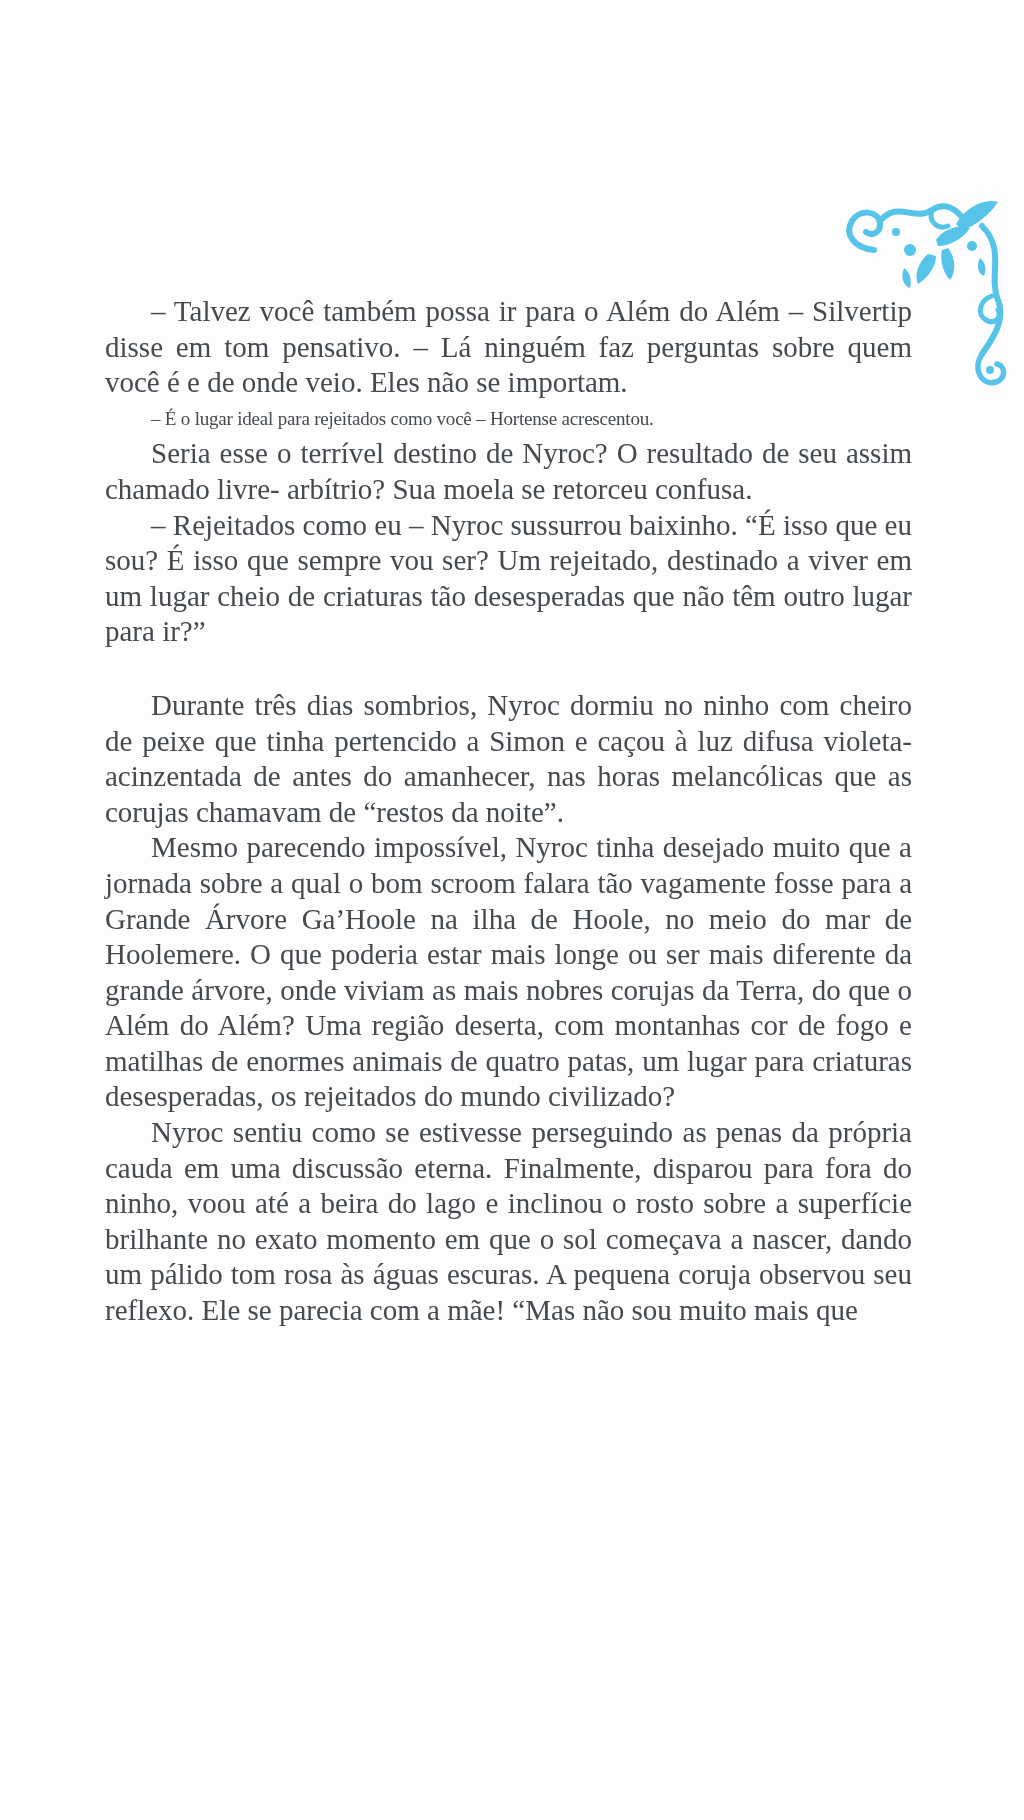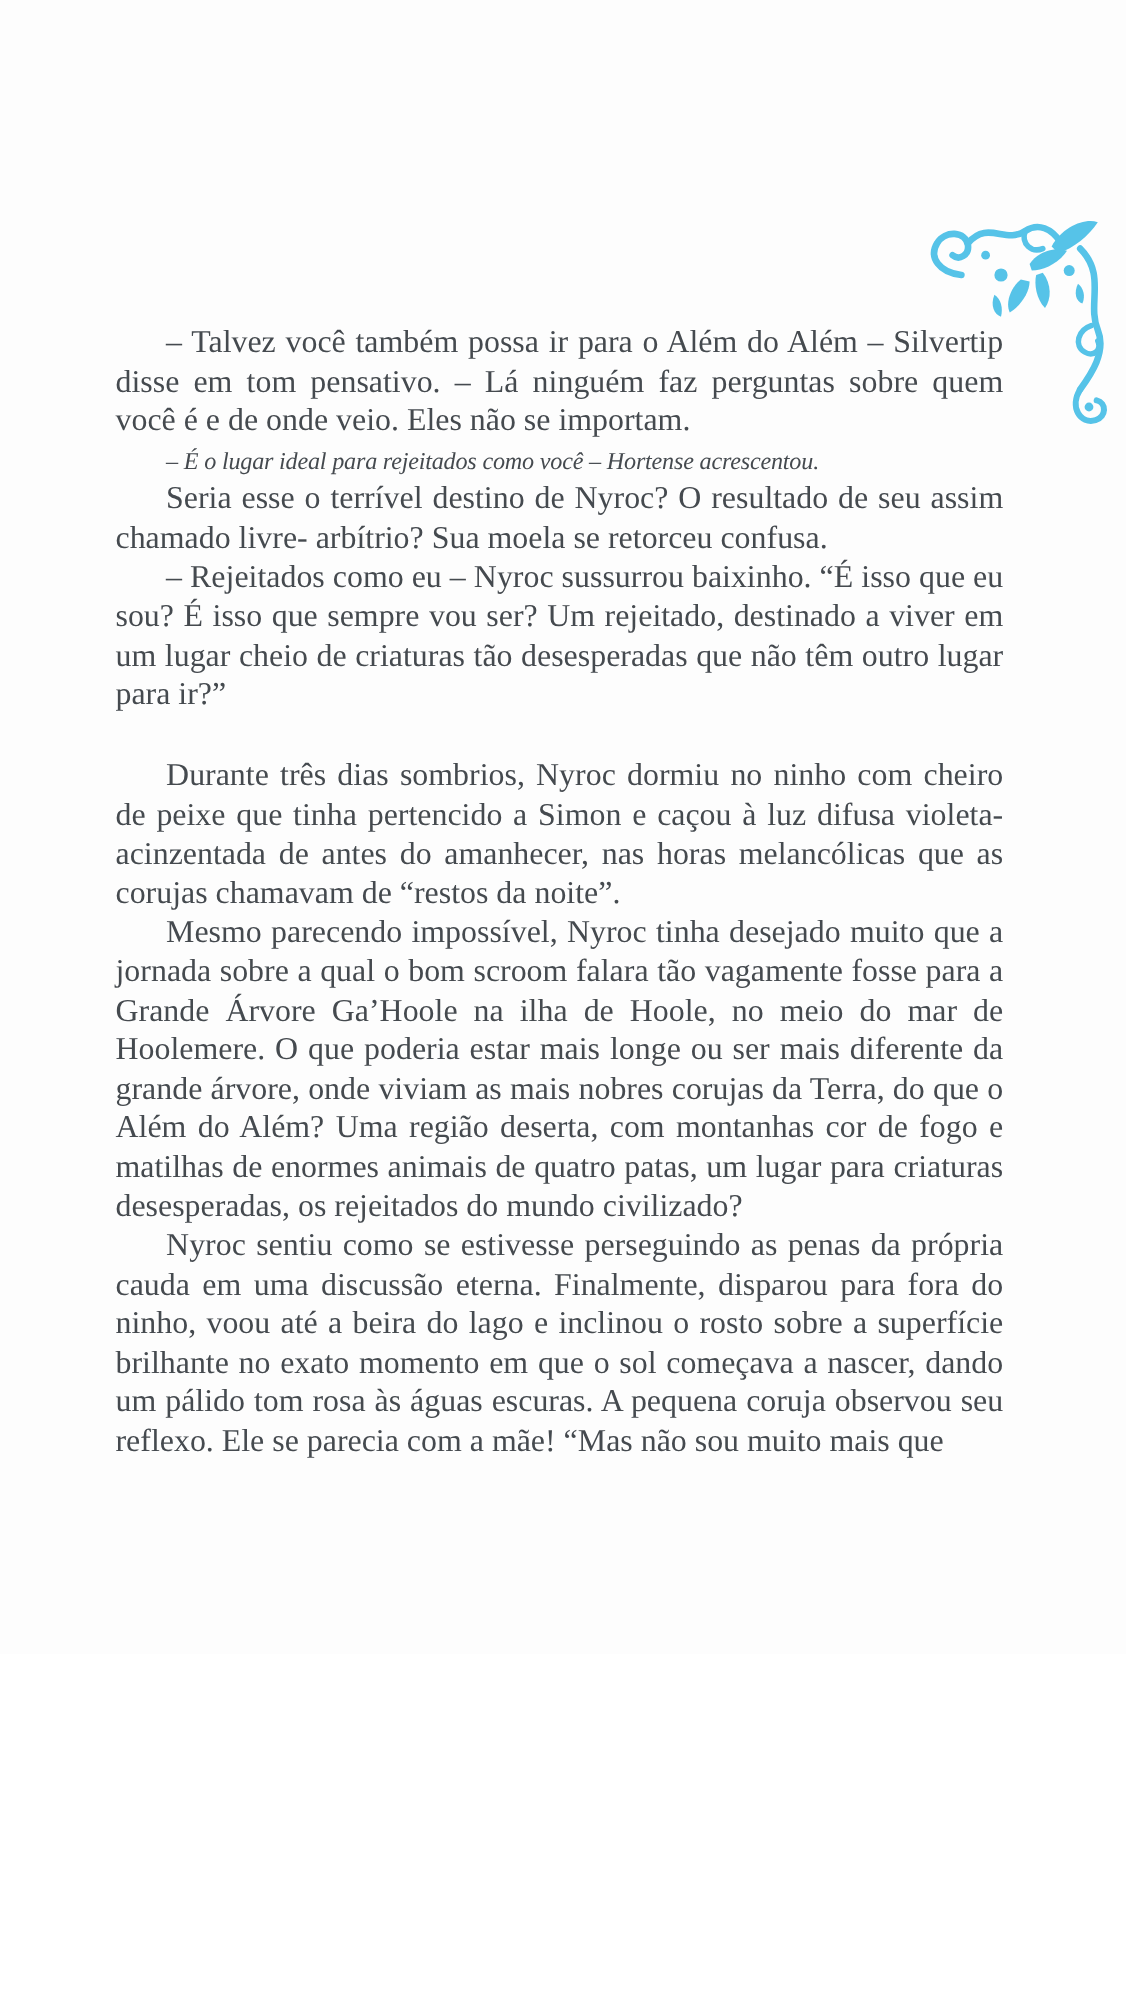--- a/index.html
+++ b/index.html
@@ -22,21 +22,21 @@
   .text-block {
     position:absolute;
     left:105px; top:294px;
     width:807px;
     color:#454a4f;
     font-size:29px;
     line-height:35.6px;
     text-align:justify;
   }
   .para { margin:0; text-indent:46px; }
-  .para-tight { font-size:22px; letter-spacing:-0.2px;font-style:italic; }
+  .para-tight { font-size:19px; letter-spacing:-0.2px; }
   .section-start { margin-top:38px; }
 
   
   .footer {
     position:absolute;
     top:1548px; left:0; right:58px;
     display:flex;
     justify-content:flex-end;
     align-items:center;
     gap:15px;

